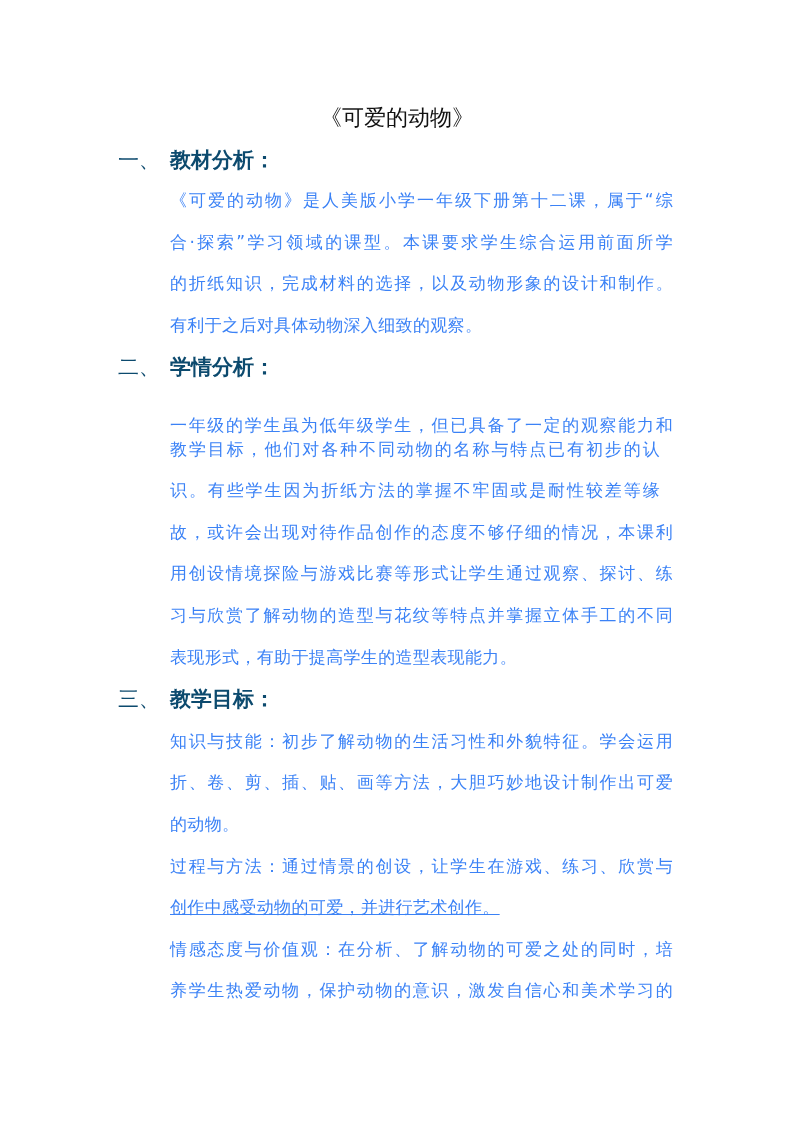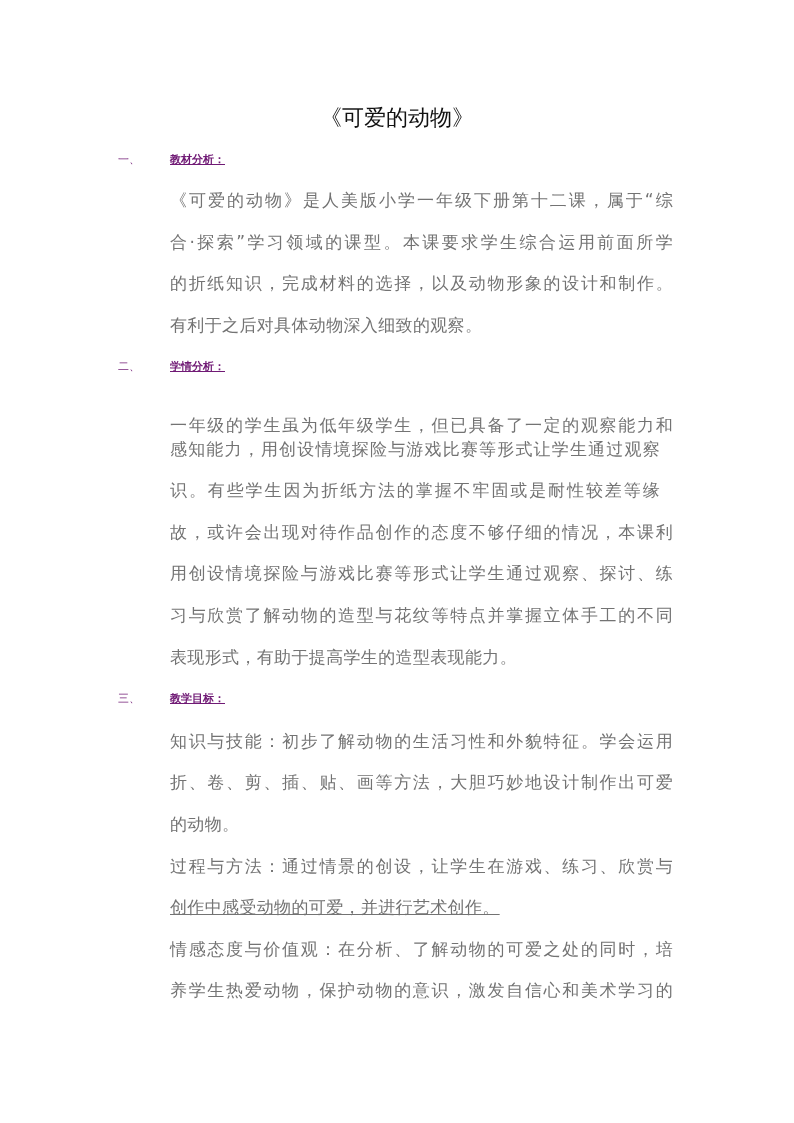--- a/index.html
+++ b/index.html
@@ -32,40 +32,39 @@
       font-size: 22px;
       line-height: 34px;
       font-family: "DejaVu Serif", "Liberation Serif", serif;
       color: #111;
       letter-spacing: 0px;
     }
     .heading {
       position: absolute;
       left: 118px;
       height: 30px;
-      font-size: 11px;
+      font-size: 21px;
       line-height: 30px;
       font-weight: bold;
-      color: #701a75;
+      color: #0c4a6e;
       white-space: nowrap;
-      text-decoration: underline;
     }
     .heading .num {
       display: inline-block;
       width: 52px;
       font-weight: normal;
     }
     .line {
       position: absolute;
       left: 170px;
       width: 510px;
       height: 30px;
       font-size: 17px;
       line-height: 30px;
-      color: #737373;
+      color: #3b82f6;
       white-space: nowrap;
       letter-spacing: 0.35px;
     }
     .line.justify {
       text-align: justify;
       text-align-last: justify;
       width: 503px;
     }
   </style>
 </head>
@@ -80,21 +79,21 @@
   </div>
   <div class="line justify" style="top:185px;">《可爱的动物》是人美版小学一年级下册第十二课，属于“综</div>
   <div class="line justify" style="top:227px;">合·探索”学习领域的课型。本课要求学生综合运用前面所学</div>
   <div class="line justify" style="top:268px;">的折纸知识，完成材料的选择，以及动物形象的设计和制作。</div>
   <div class="line" style="top:310px;">有利于之后对具体动物深入细致的观察。</div>
 
   <div class="heading" style="top:352px;">
     <span class="num">二、</span><span>学情分析：</span>
   </div>
   <div class="line justify" style="top:410px;">一年级的学生虽为低年级学生，但已具备了一定的观察能力和</div>
-  <div class="line" style="top:434px;width:490px;text-align:justify;text-align-last:justify;">感知能力，用创设情境探险与游戏比赛等形式让学生通过观察</div>
+  <div class="line" style="top:434px;width:490px;text-align:justify;text-align-last:justify;">教学目标，他们对各种不同动物的名称与特点已有初步的认</div>
   <div class="line justify" style="top:517px;">故，或许会出现对待作品创作的态度不够仔细的情况，本课利</div>
   <div class="line" style="top:475px;width:490px;text-align:justify;text-align-last:justify;">识。有些学生因为折纸方法的掌握不牢固或是耐性较差等缘</div>
   <div class="line justify" style="top:558px;">用创设情境探险与游戏比赛等形式让学生通过观察、探讨、练</div>
   <div class="line justify" style="top:600px;">习与欣赏了解动物的造型与花纹等特点并掌握立体手工的不同</div>
   <div class="line" style="top:642px;">表现形式，有助于提高学生的造型表现能力。</div>
 
   <div class="heading" style="top:684px;">
     <span class="num">三、</span><span>教学目标：</span>
   </div>
   <div class="line justify" style="top:726px;">知识与技能：初步了解动物的生活习性和外貌特征。学会运用</div>

